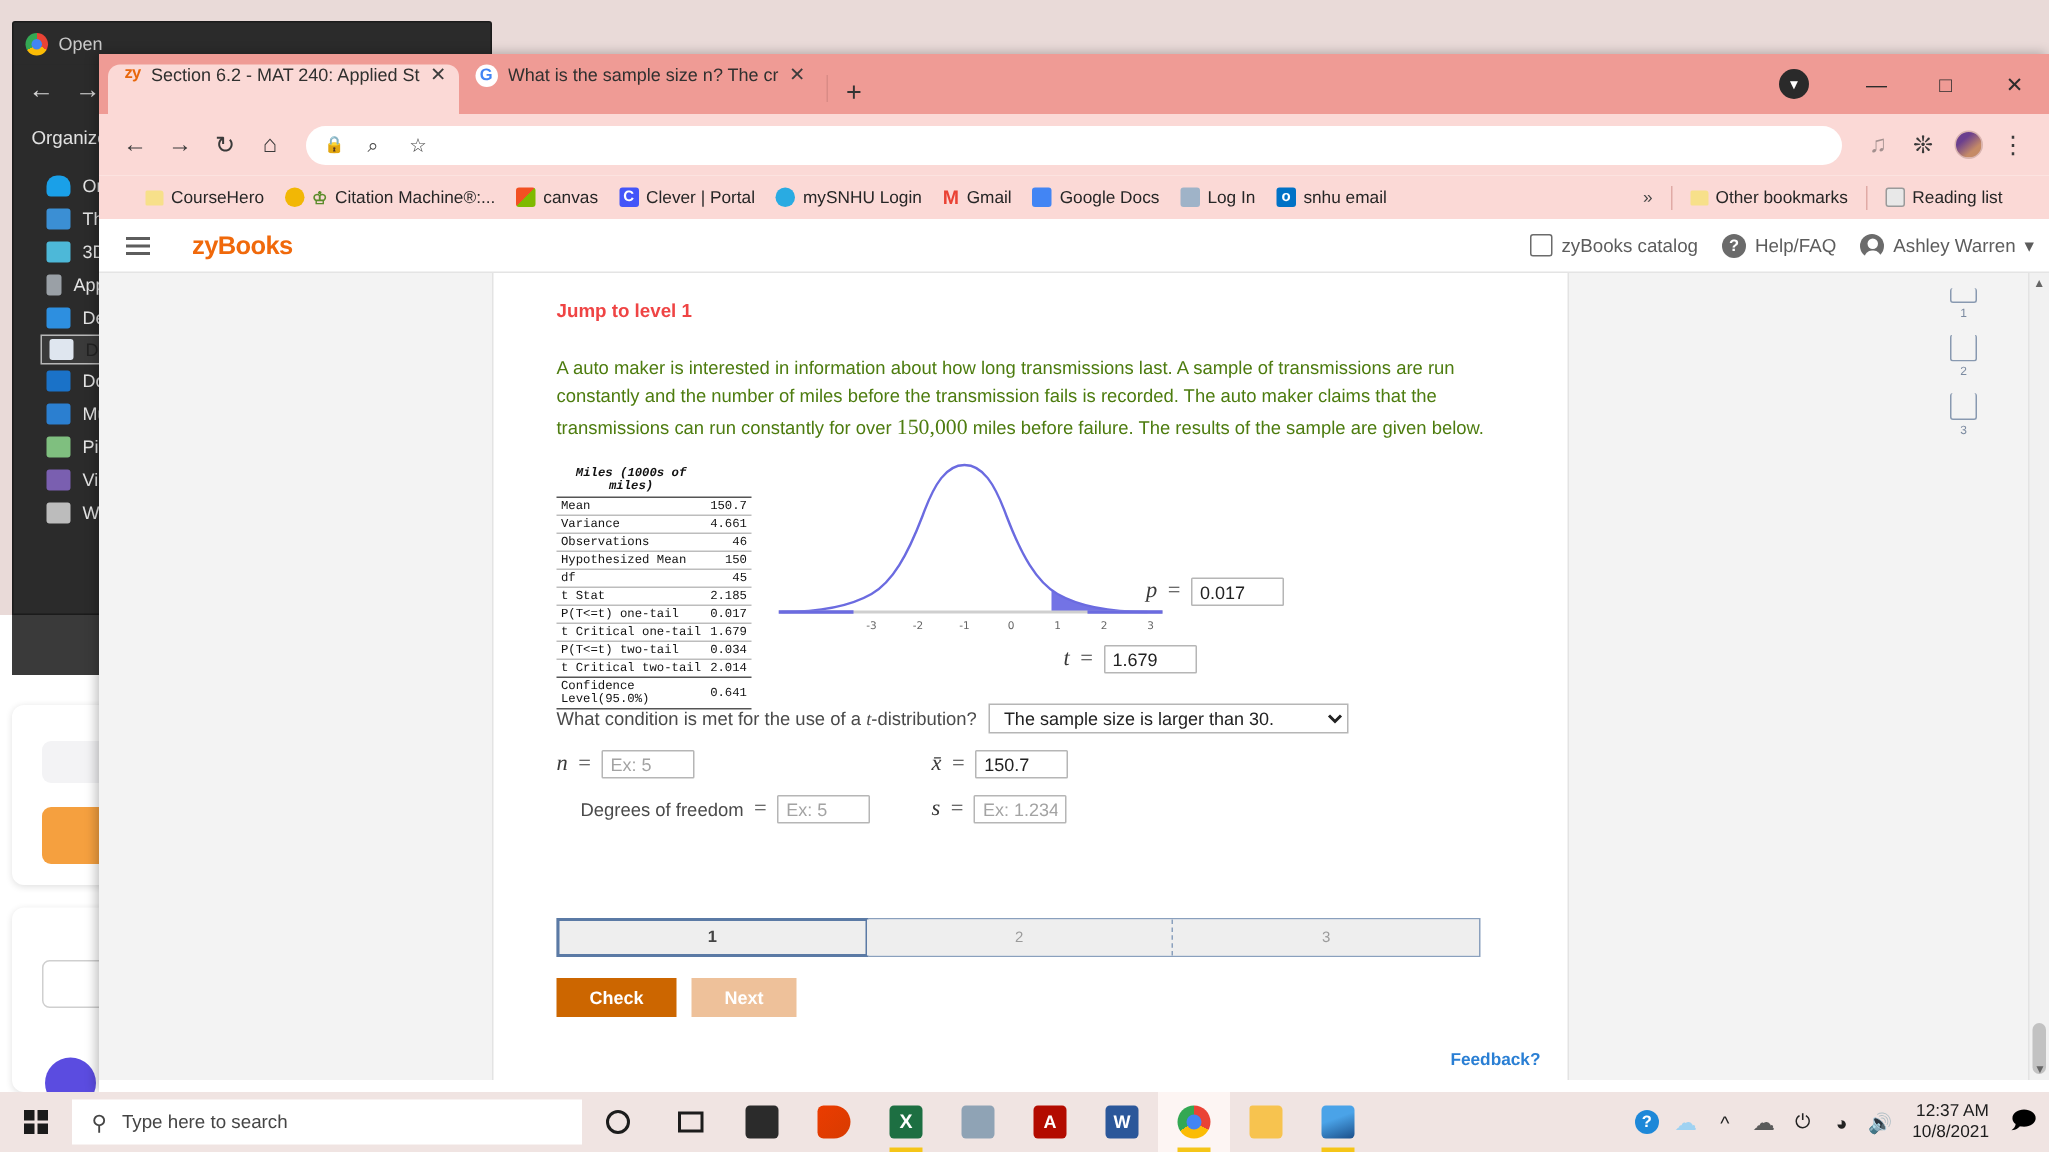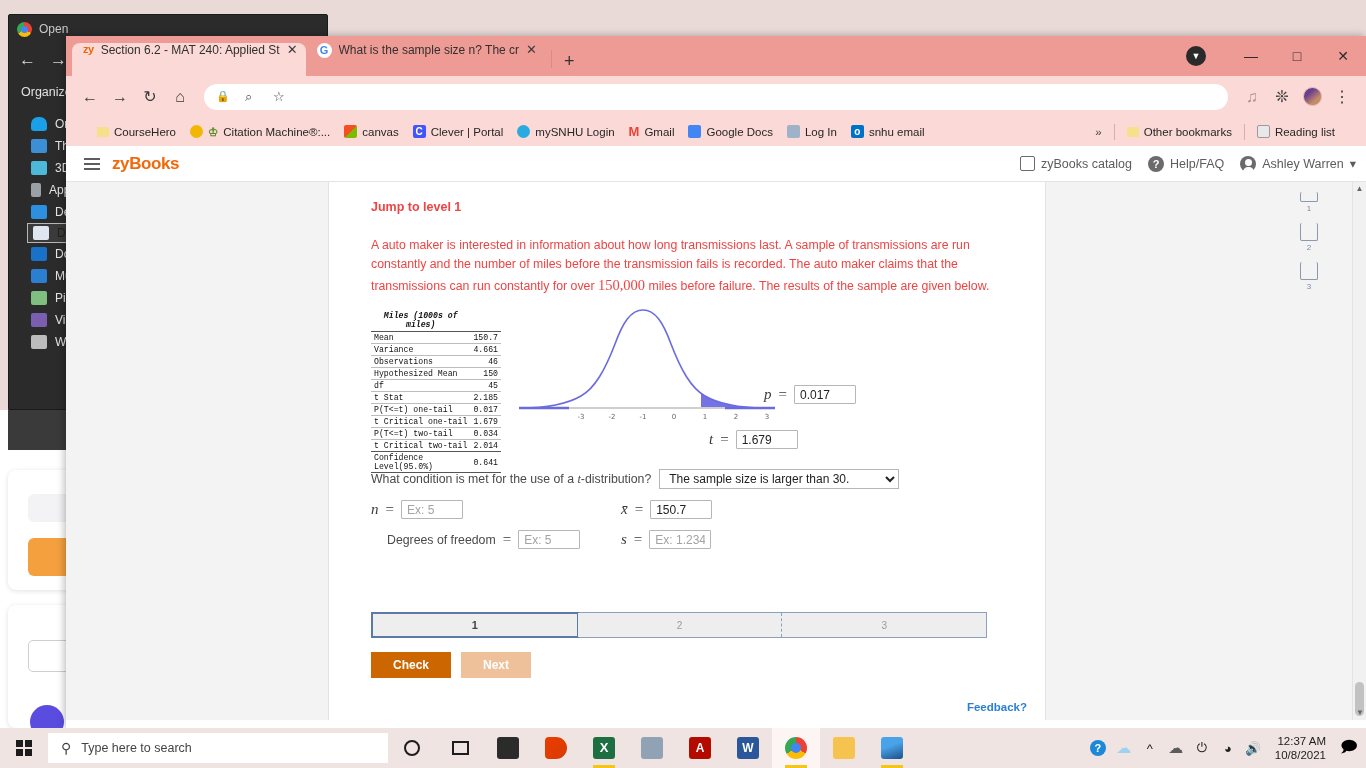--- a/index.html
+++ b/index.html
@@ -137,21 +137,21 @@
   }
   .bm { display: flex; align-items: center; gap: 5px; padding: 0 7px; white-space: nowrap; }
   .bm-folder { width: 12px; height: 10px; background: #f7e08a; border-radius: 1px 2px 1px 1px; }
   .bm-sep { width:1px; height:16px; background:#e0aaa5; margin: 0 5px; }
   .bm-sq { width: 13px; height: 13px; border-radius: 2px; }
 
   
   .page { height: 574px; background: #fff; position: relative; overflow: hidden; }
   .zy-header {
     height: 36px; border-bottom: 1px solid #e4e4e4; display: flex;
-    align-items: center; padding: 0 10px; background: #fff;
+    align-items: center; padding: 0 10px; background: #fff; gap: 16px;
   }
   .hamburger { width: 16px; margin: 0 12px 0 8px; }
   .hamburger div { height: 2px; background: #5d5d5d; margin: 3px 0; }
   .zy-logo { font-size: 17px; font-weight: bold; color: #f0690b; letter-spacing: -.4px; }
   .breadcrumb { font-size: 12.5px; color: #5c5c5c; margin-left: 9px; }
   .zy-right { margin-left: auto; display: flex; align-items: center; gap: 16px;
               font-size: 12.5px; color: #5c5c5c; }
   .zy-right > div { display: flex; align-items: center; gap: 6px; }
   .icon-box { width: 15px; height: 15px; border: 1.6px solid #6b6b6b; border-radius: 2px; }
   .icon-circ { width: 16px; height: 16px; border-radius: 50%; background: #6b6b6b;
@@ -161,21 +161,21 @@
                         border-radius:50%; background:#fff; }
   .icon-person::before { content:''; position:absolute; left:2.5px; top:11px; width:11px; height:7px;
                          border-radius:5px 5px 0 0; background:#fff; }
 
   .page-body { position: relative; height: 538px; background: #f3f3f3; }
   .content-card {
     position: absolute; left: 262px; top: 0px; width: 718px; height: 545px;
     background: #fff; border-left: 1px solid #e3e3e3; border-right: 1px solid #e3e3e3;
   }
   .jump { font-size: 12.5px; color: #ef4444; font-weight: bold; margin: 18px 0 0 42px; }
-  .qtext { margin: 22px 42px 0 42px; font-size: 12.3px; color: #ef4444; line-height: 1.55; }
+  .qtext { margin: 22px 42px 0 42px; font-size: 12.3px; color: #4d7c0f; line-height: 1.55; }
   .big-num { font-family: "Liberation Serif", serif; font-size: 14.5px; }
 
   
   .stats {
     position: absolute; left: 42px; top: 128px; width: 130px;
     font-size: 8.2px; color: #111; border-collapse: collapse;
     font-family: "DejaVu Sans", sans-serif;
   }
   .stats td { padding: 1px 3px; border-bottom: 1px solid #bdbdbd; font-family: Liberation Mono, monospace; }
   .stats td.v { text-align: right; }

